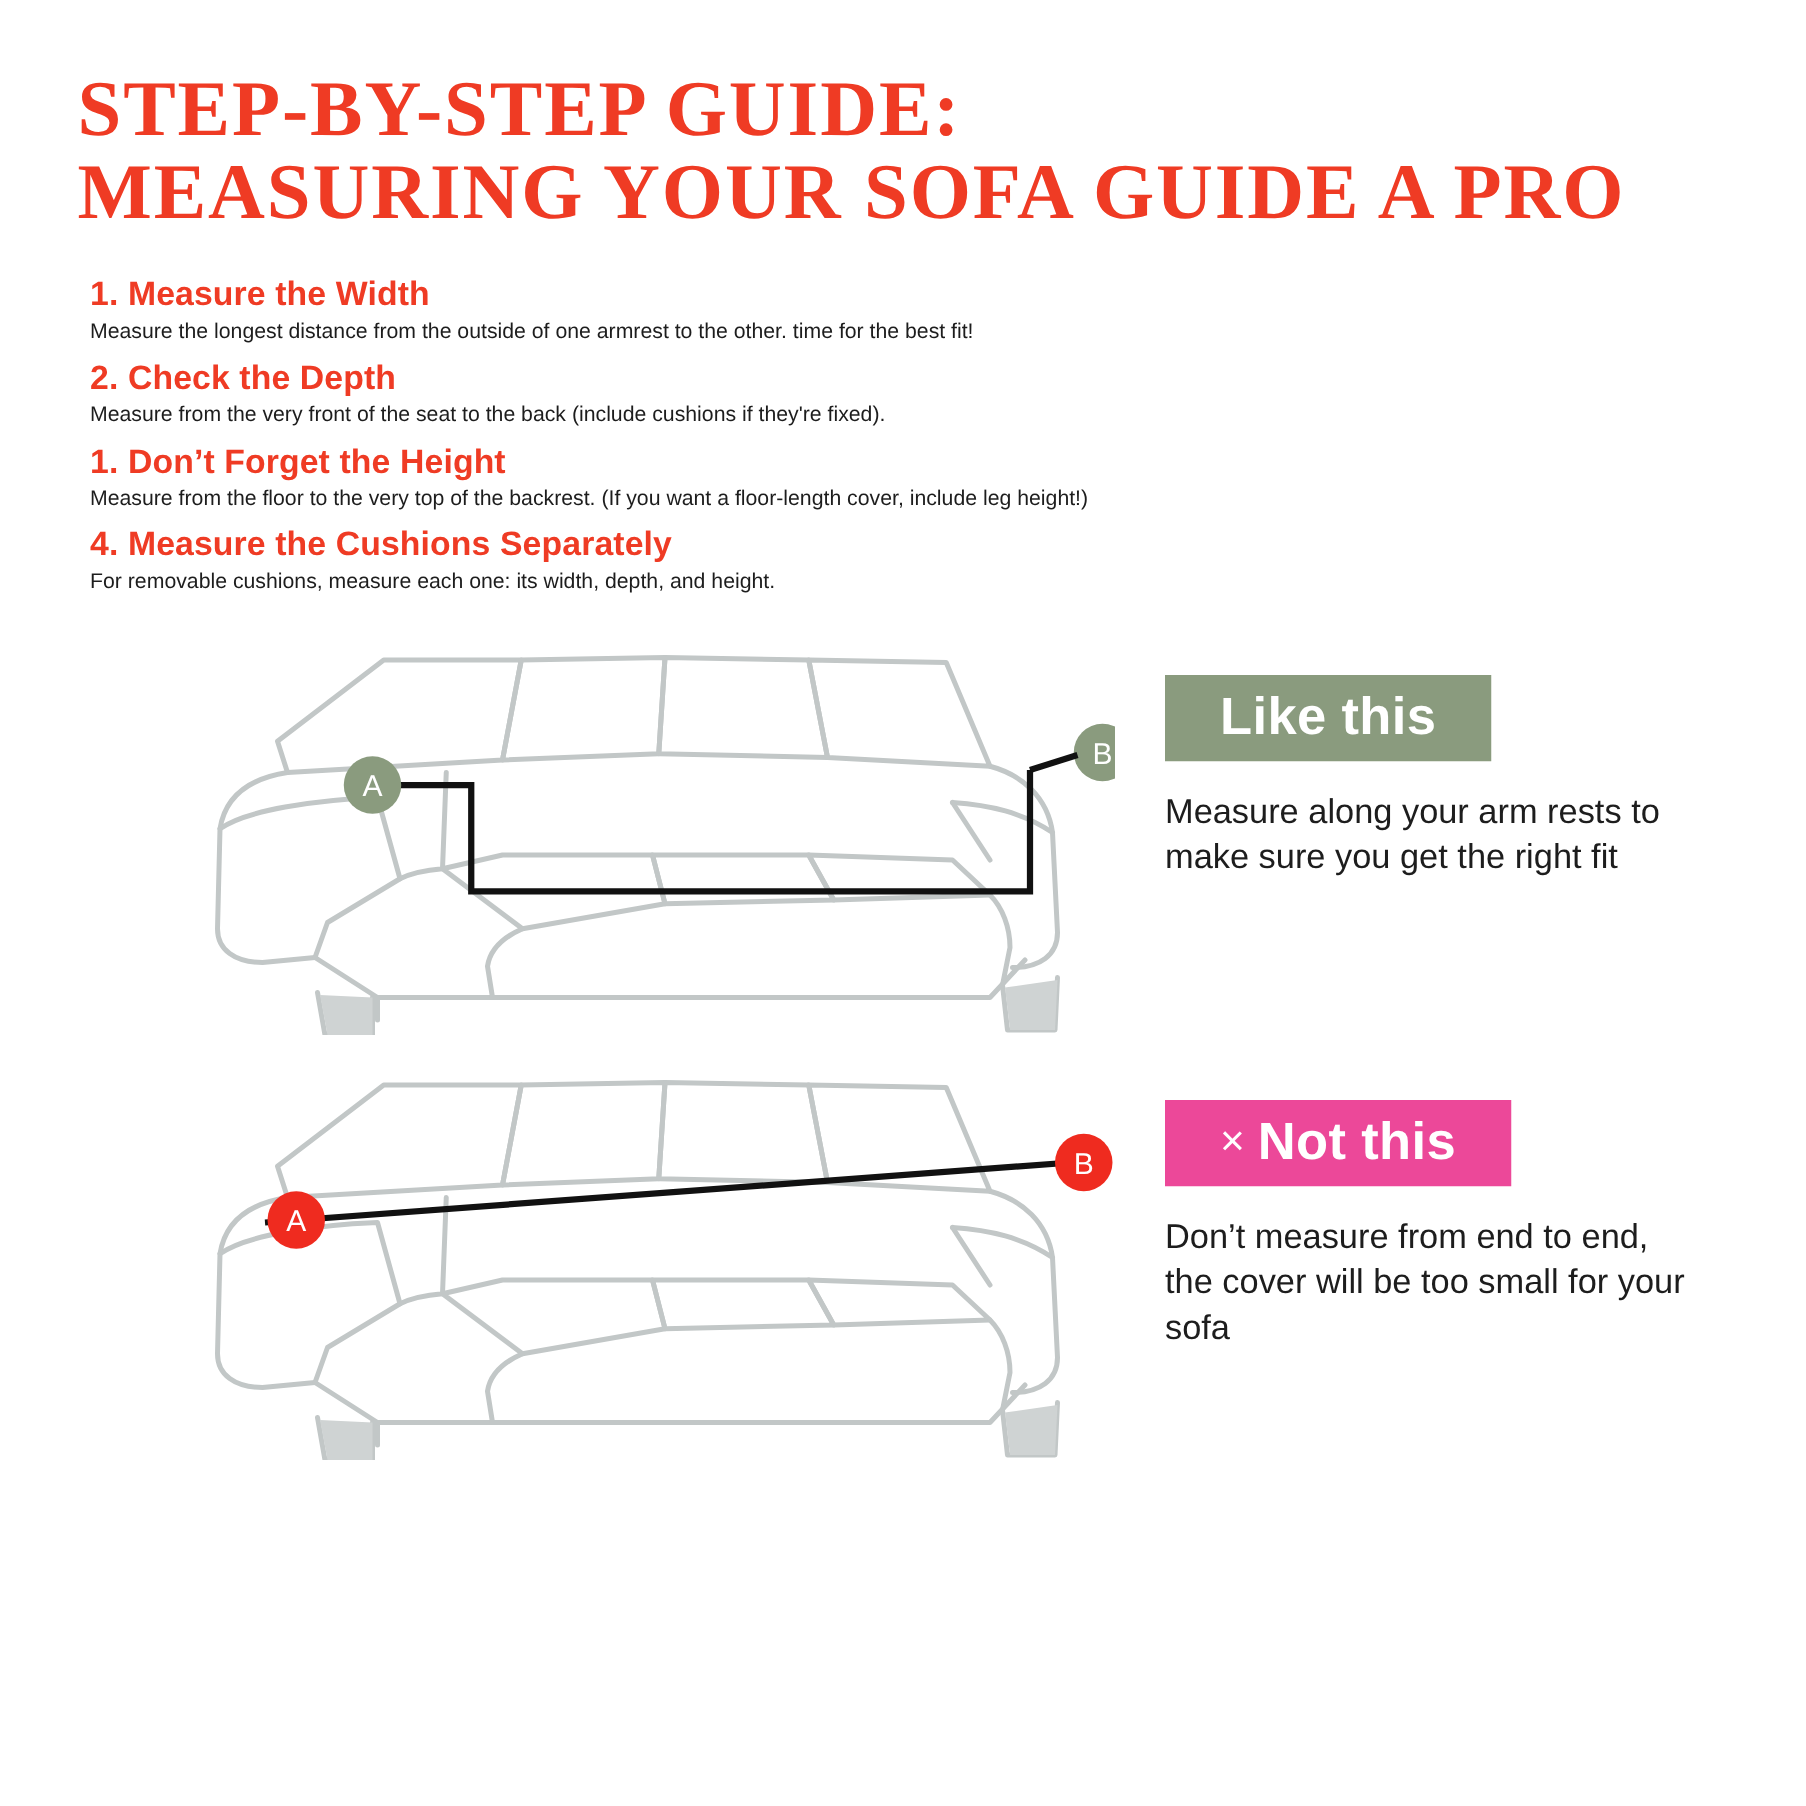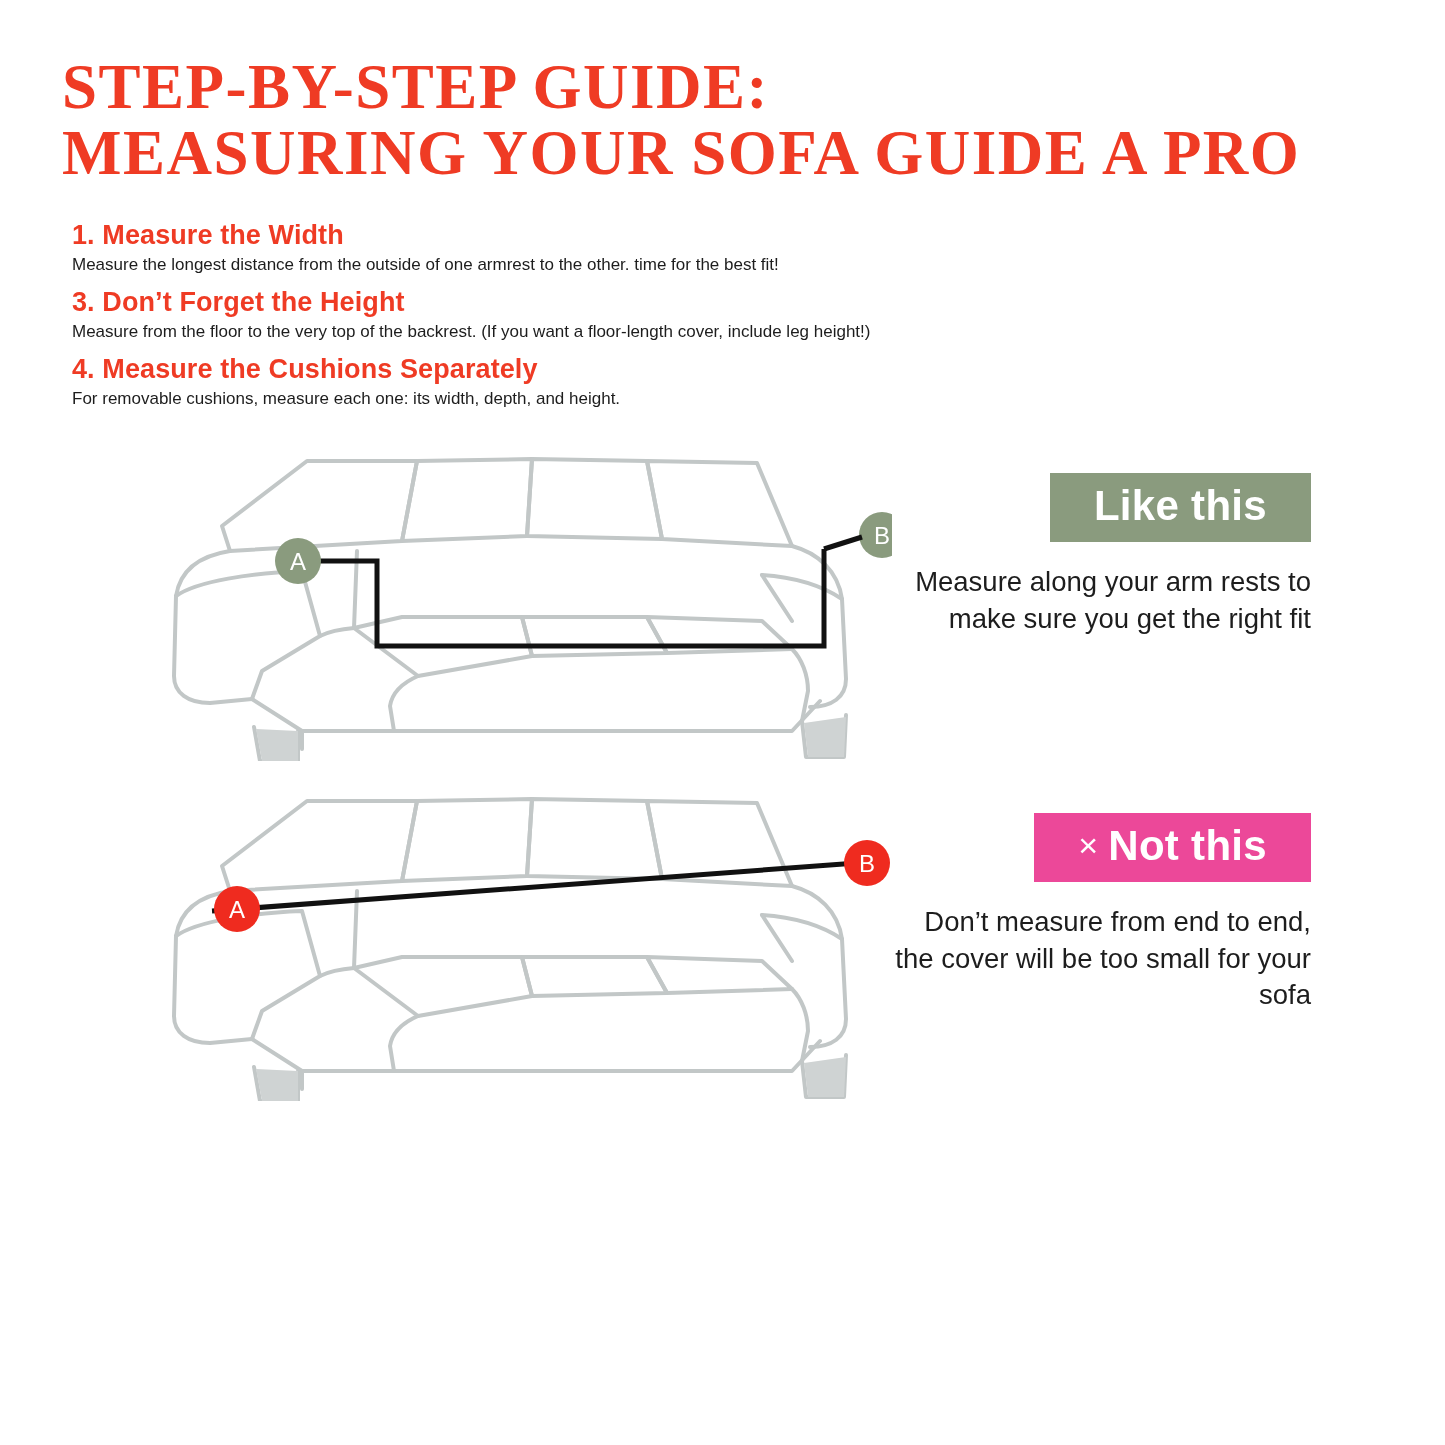--- a/index.html
+++ b/index.html
@@ -70,22 +70,22 @@
     position: absolute;
     left: 40px;
     width: 790px;
   }
   .sofa-block.top { top: 0; }
   .sofa-block.bottom { top: 340px; }
 
   .side-block {
     position: absolute;
     width: 430px;
-    left: 819px;
-    text-align: right;
+    left: 870px;
+    text-align: left;
   }
   .side-block.top { top: 42px; }
   .side-block.bottom { top: 382px; }
 
   .badge {
     display: inline-block;
     color: #ffffff;
     font-size: 42px;
     font-weight: bold;
     padding: 12px 44px 15px 44px;
@@ -118,21 +118,25 @@
     <span class="title-line1">STEP-BY-STEP GUIDE:</span>
     <span class="title-line2">MEASURING YOUR SOFA GUIDE A PRO</span>
   </div>
 
   <div class="steps">
     <div class="step">
       <div class="step-head">1. Measure the Width</div>
       <div class="step-body">Measure the longest distance from the outside of one armrest to the other. time for the best fit!</div>
     </div>
     <div class="step">
-      <div class="step-head">3.  Don’t Forget the Height</div>
+      <div class="step-head">2. Check the Depth</div>
+      <div class="step-body">Measure from the very front of the seat to the back (include cushions if they're fixed).</div>
+    </div>
+    <div class="step">
+      <div class="step-head">1.  Don’t Forget the Height</div>
       <div class="step-body">Measure from the floor to the very top of the backrest. (If you want a floor-length cover, include leg height!)</div>
     </div>
     <div class="step">
       <div class="step-head">4. Measure the Cushions Separately</div>
       <div class="step-body">For removable cushions, measure each one: its width, depth, and height.</div>
     </div>
   </div>
 
   <div class="illus">
 

